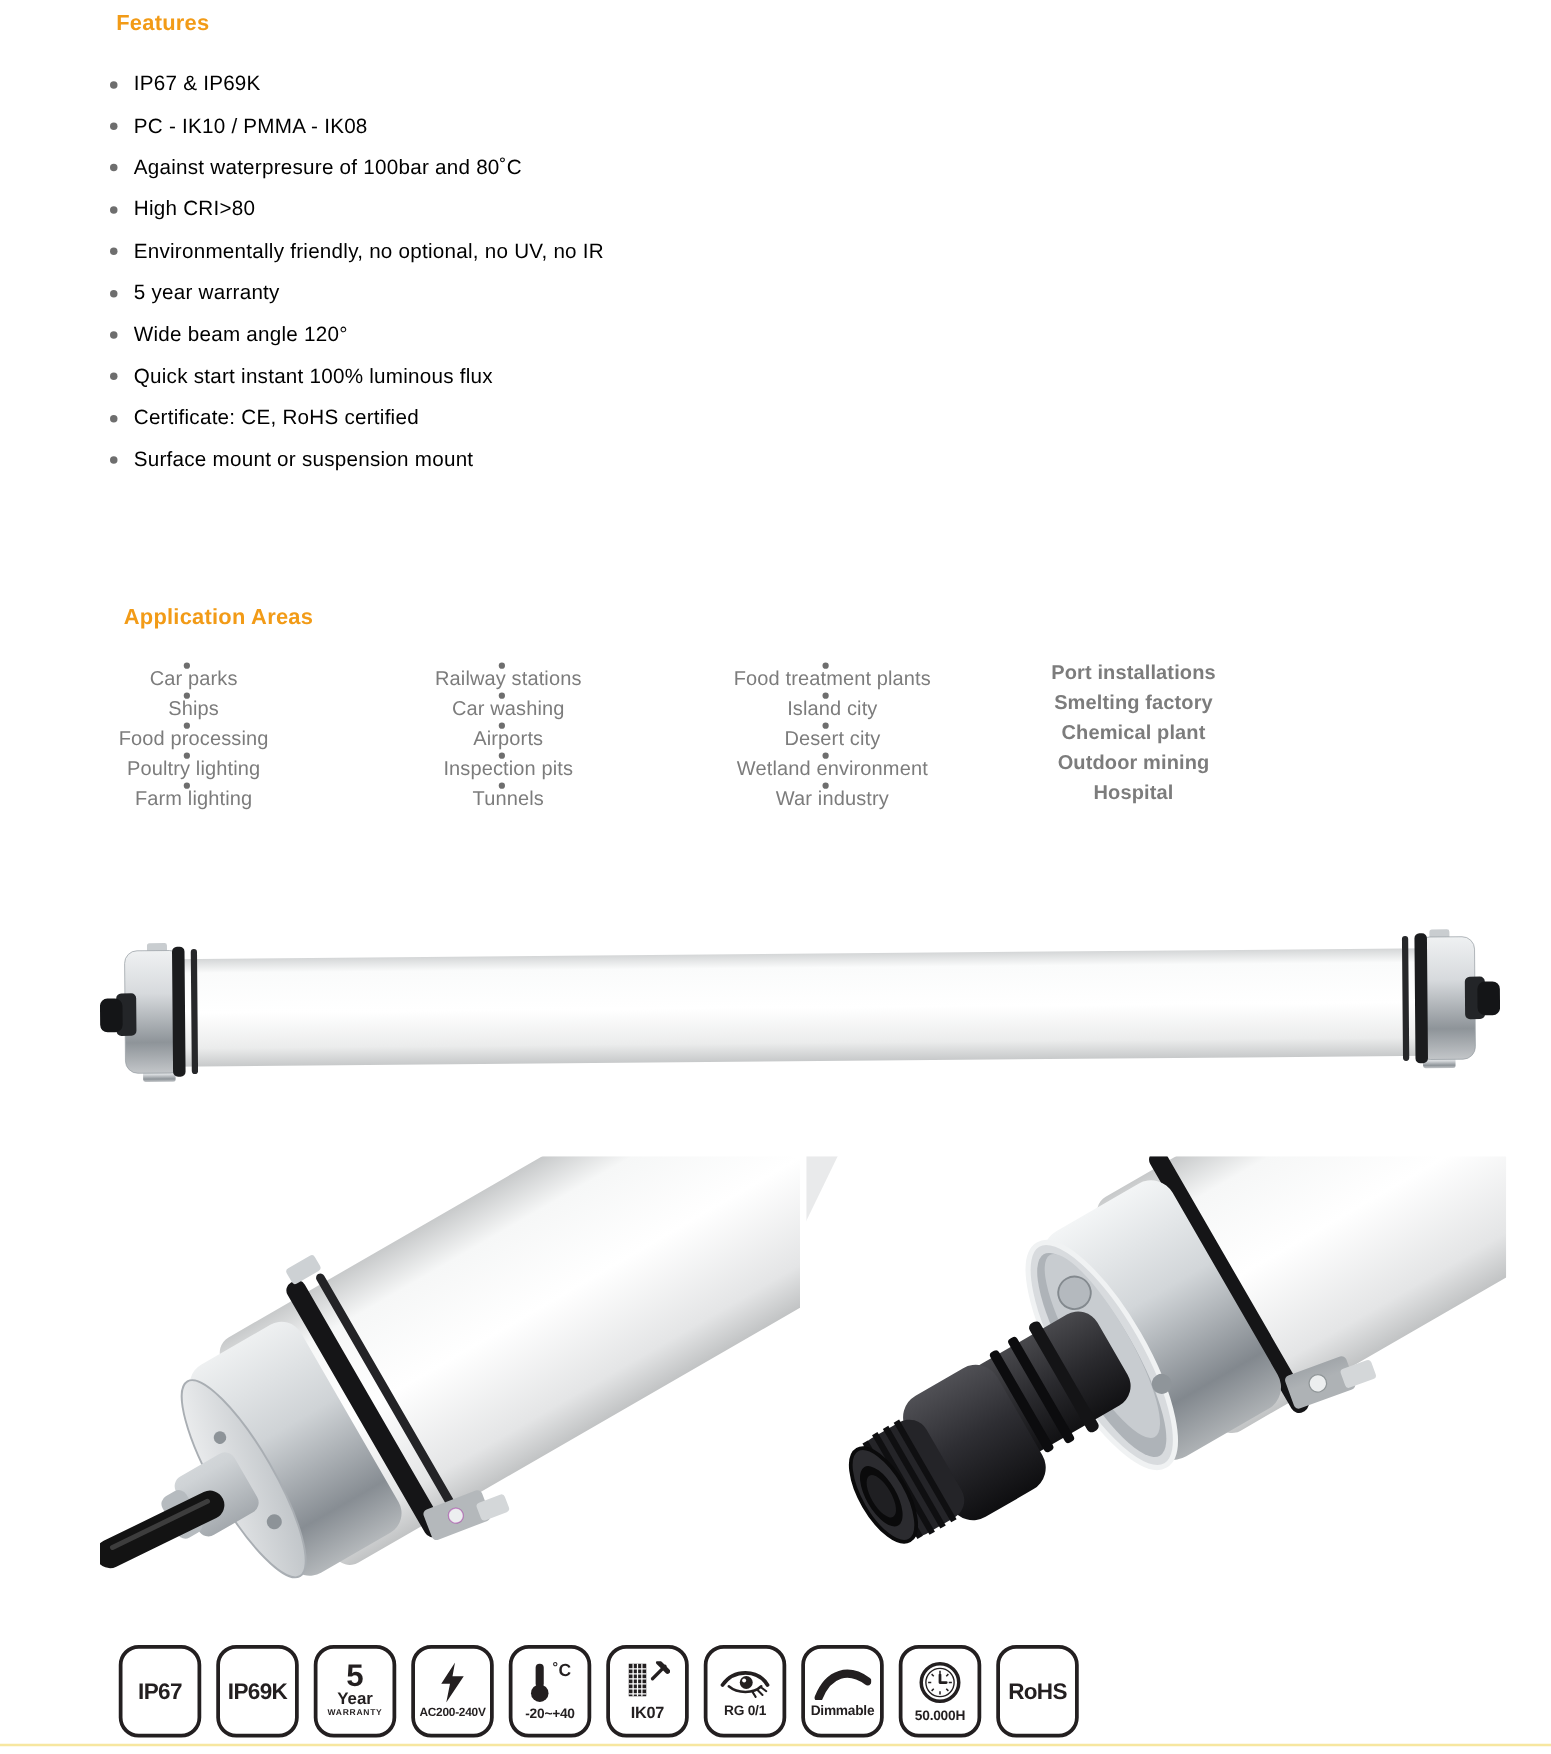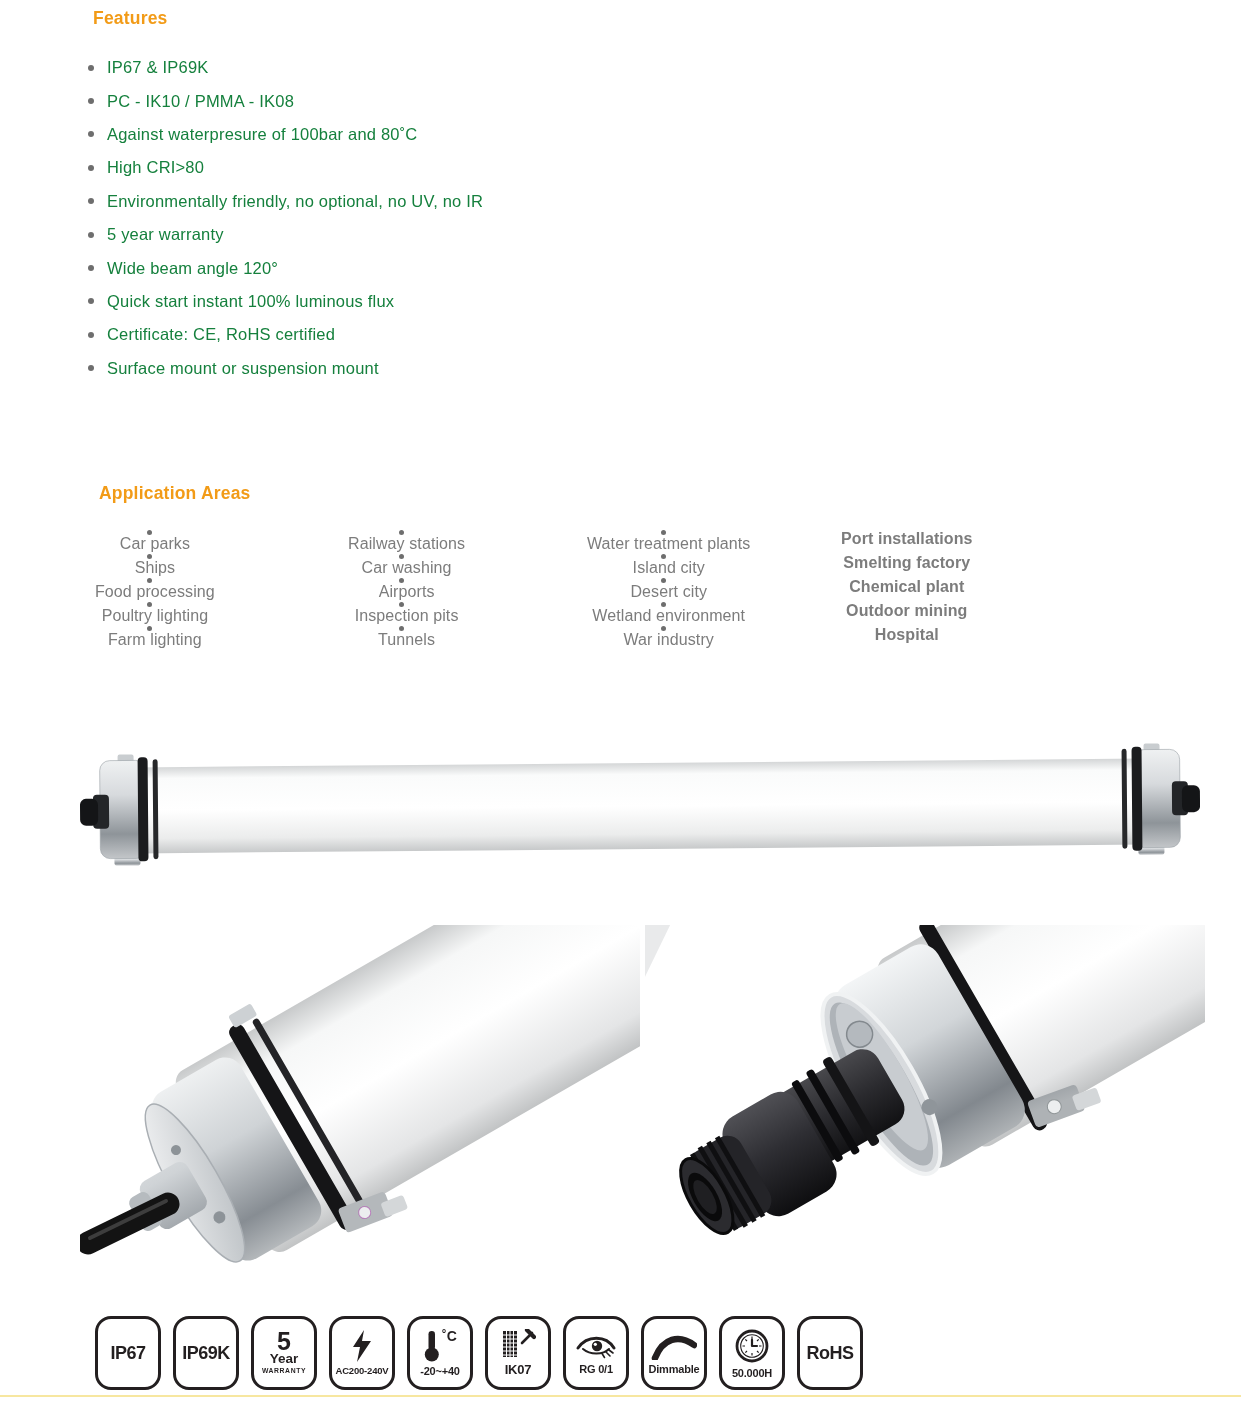--- a/index.html
+++ b/index.html
@@ -27,21 +27,21 @@
   ul.feature-list li{
     display:flex;align-items:center;
     height:33.4px;
   }
   .dot{
     width:6px;height:6px;border-radius:50%;
     background:#6e6e6e;flex:0 0 auto;
   }
   ul.feature-list .txt{
     margin-left:13px;
-    font-size:16.5px;color:#15803d;
+    font-size:16.5px;color:#000000;
     letter-spacing:0.2px;white-space:nowrap;
   }
 
   .app-col{
     position:absolute;top:530px;
     margin:0;padding:0;list-style:none;
   }
   .app-col li{display:flex;align-items:center;height:24px;flex-direction:column;}
   .app-col .dot{width:5px;height:5px;}
   .app-col .txt{
@@ -180,21 +180,21 @@
         <span class="txt">Inspection pits</span>
       </li>
     <li>
         <span class="dot"></span>
         <span class="txt">Tunnels</span>
       </li>
   </ul>
   <ul class="app-col" id="app-col-3">
     <li>
         <span class="dot"></span>
-        <span class="txt">Water treatment plants</span>
+        <span class="txt">Food treatment plants</span>
       </li>
     <li>
         <span class="dot"></span>
         <span class="txt">Island city</span>
       </li>
     <li>
         <span class="dot"></span>
         <span class="txt">Desert city</span>
       </li>
     <li>

